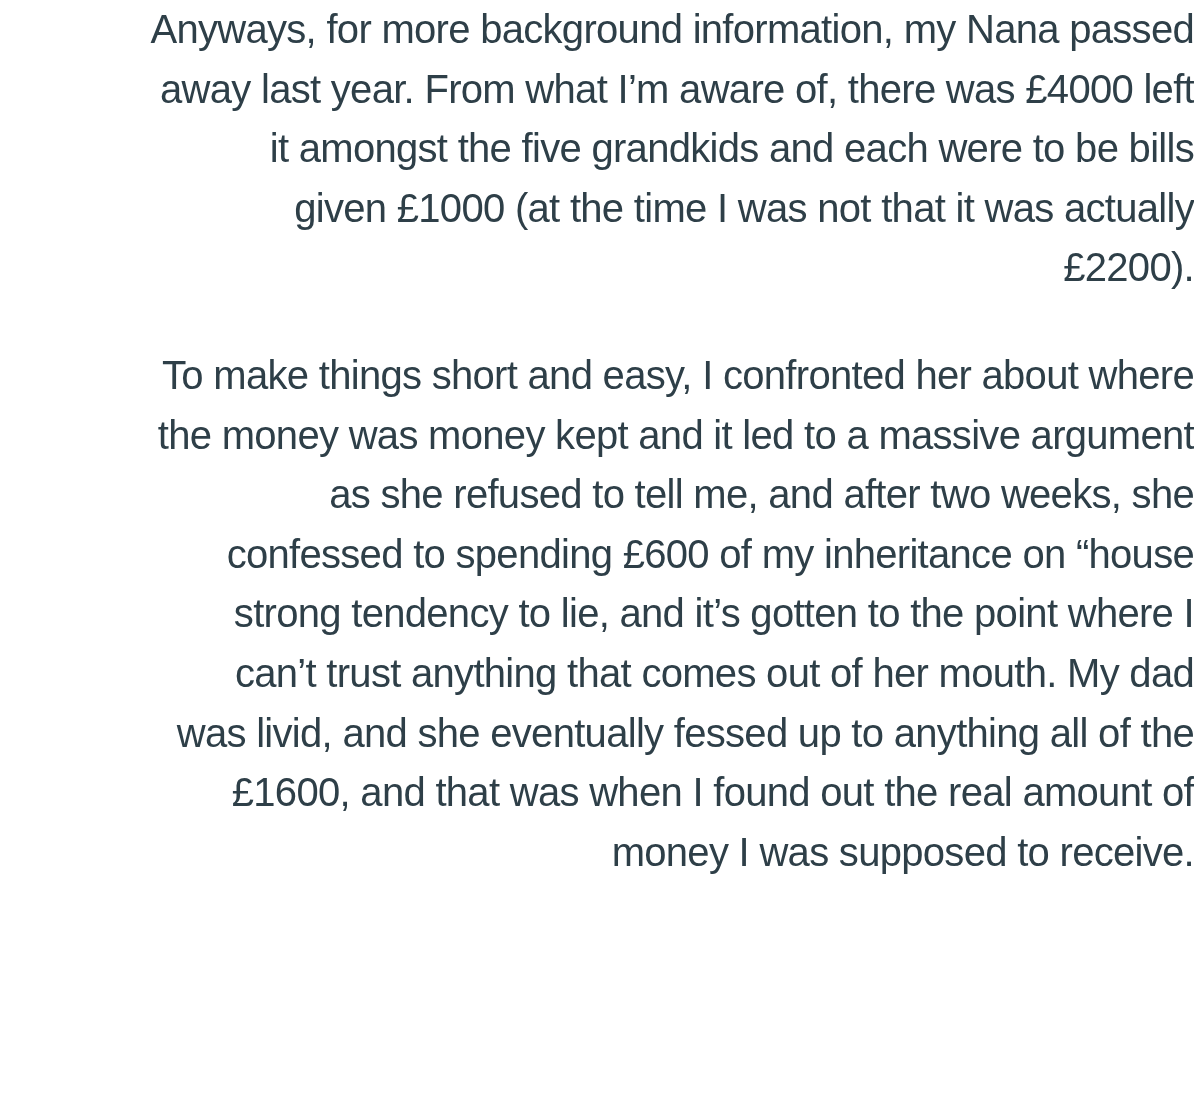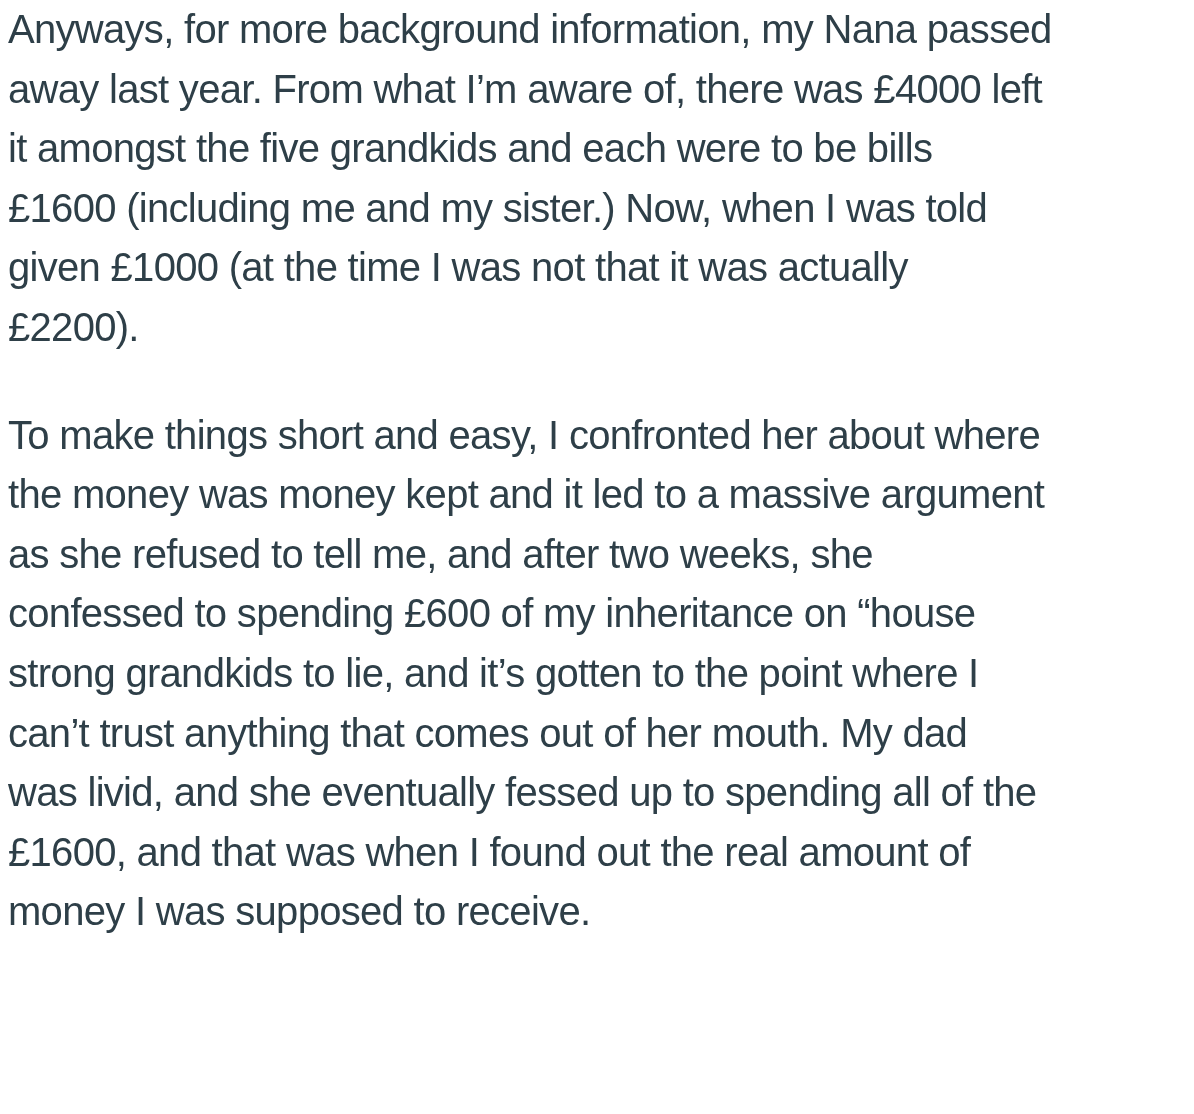--- a/index.html
+++ b/index.html
@@ -22,38 +22,38 @@
     font-weight: 400;
   }
   .paragraph {
     margin: 0 0 48px 0;
   }
   .paragraph:last-child {
     margin-bottom: 0;
   }
   .line {
     white-space: nowrap;
+    text-align: right;
   }
 </style>
 </head>
 <body>
 
 <div class="post-body">
   <div class="paragraph">
       <div class="line">Anyways, for more background information, my Nana passed</div>
       <div class="line">away last year. From what I’m aware of, there was £4000 left</div>
       <div class="line">it amongst the five grandkids and each were to be bills</div>
-      <div class="line">£1600 (including me and my sister.) Now, when I was told</div>
       <div class="line">given £1000 (at the time I was not that it was actually</div>
       <div class="line">£2200).</div>
     </div>
   <div class="paragraph">
       <div class="line">To make things short and easy, I confronted her about where</div>
       <div class="line">the money was money kept and it led to a massive argument</div>
       <div class="line">as she refused to tell me, and after two weeks, she</div>
       <div class="line">confessed to spending £600 of my inheritance on “house</div>
-      <div class="line">strong grandkids to lie, and it’s gotten to the point where I</div>
+      <div class="line">strong tendency to lie, and it’s gotten to the point where I</div>
       <div class="line">can’t trust anything that comes out of her mouth. My dad</div>
-      <div class="line">was livid, and she eventually fessed up to spending all of the</div>
+      <div class="line">was livid, and she eventually fessed up to anything all of the</div>
       <div class="line">£1600, and that was when I found out the real amount of</div>
       <div class="line">money I was supposed to receive.</div>
     </div>
 </div>
 
 </body></html>

